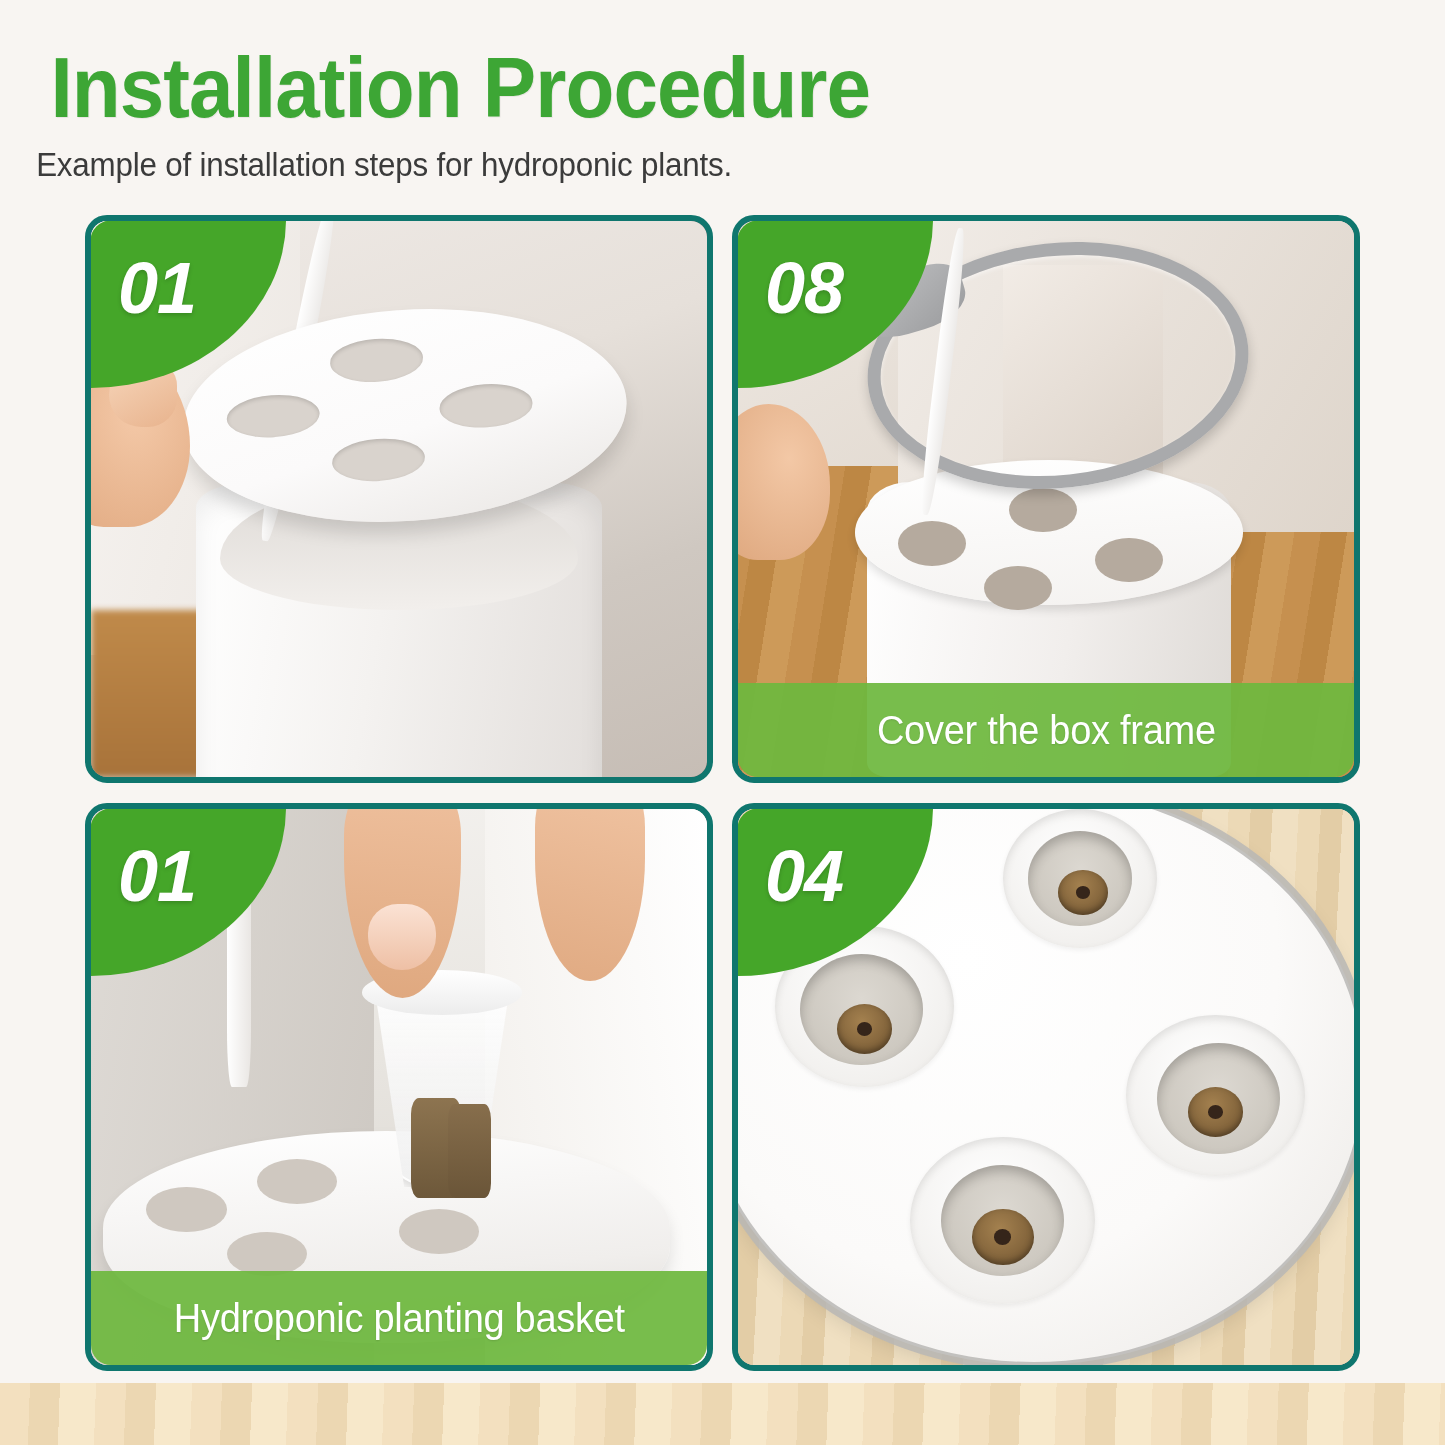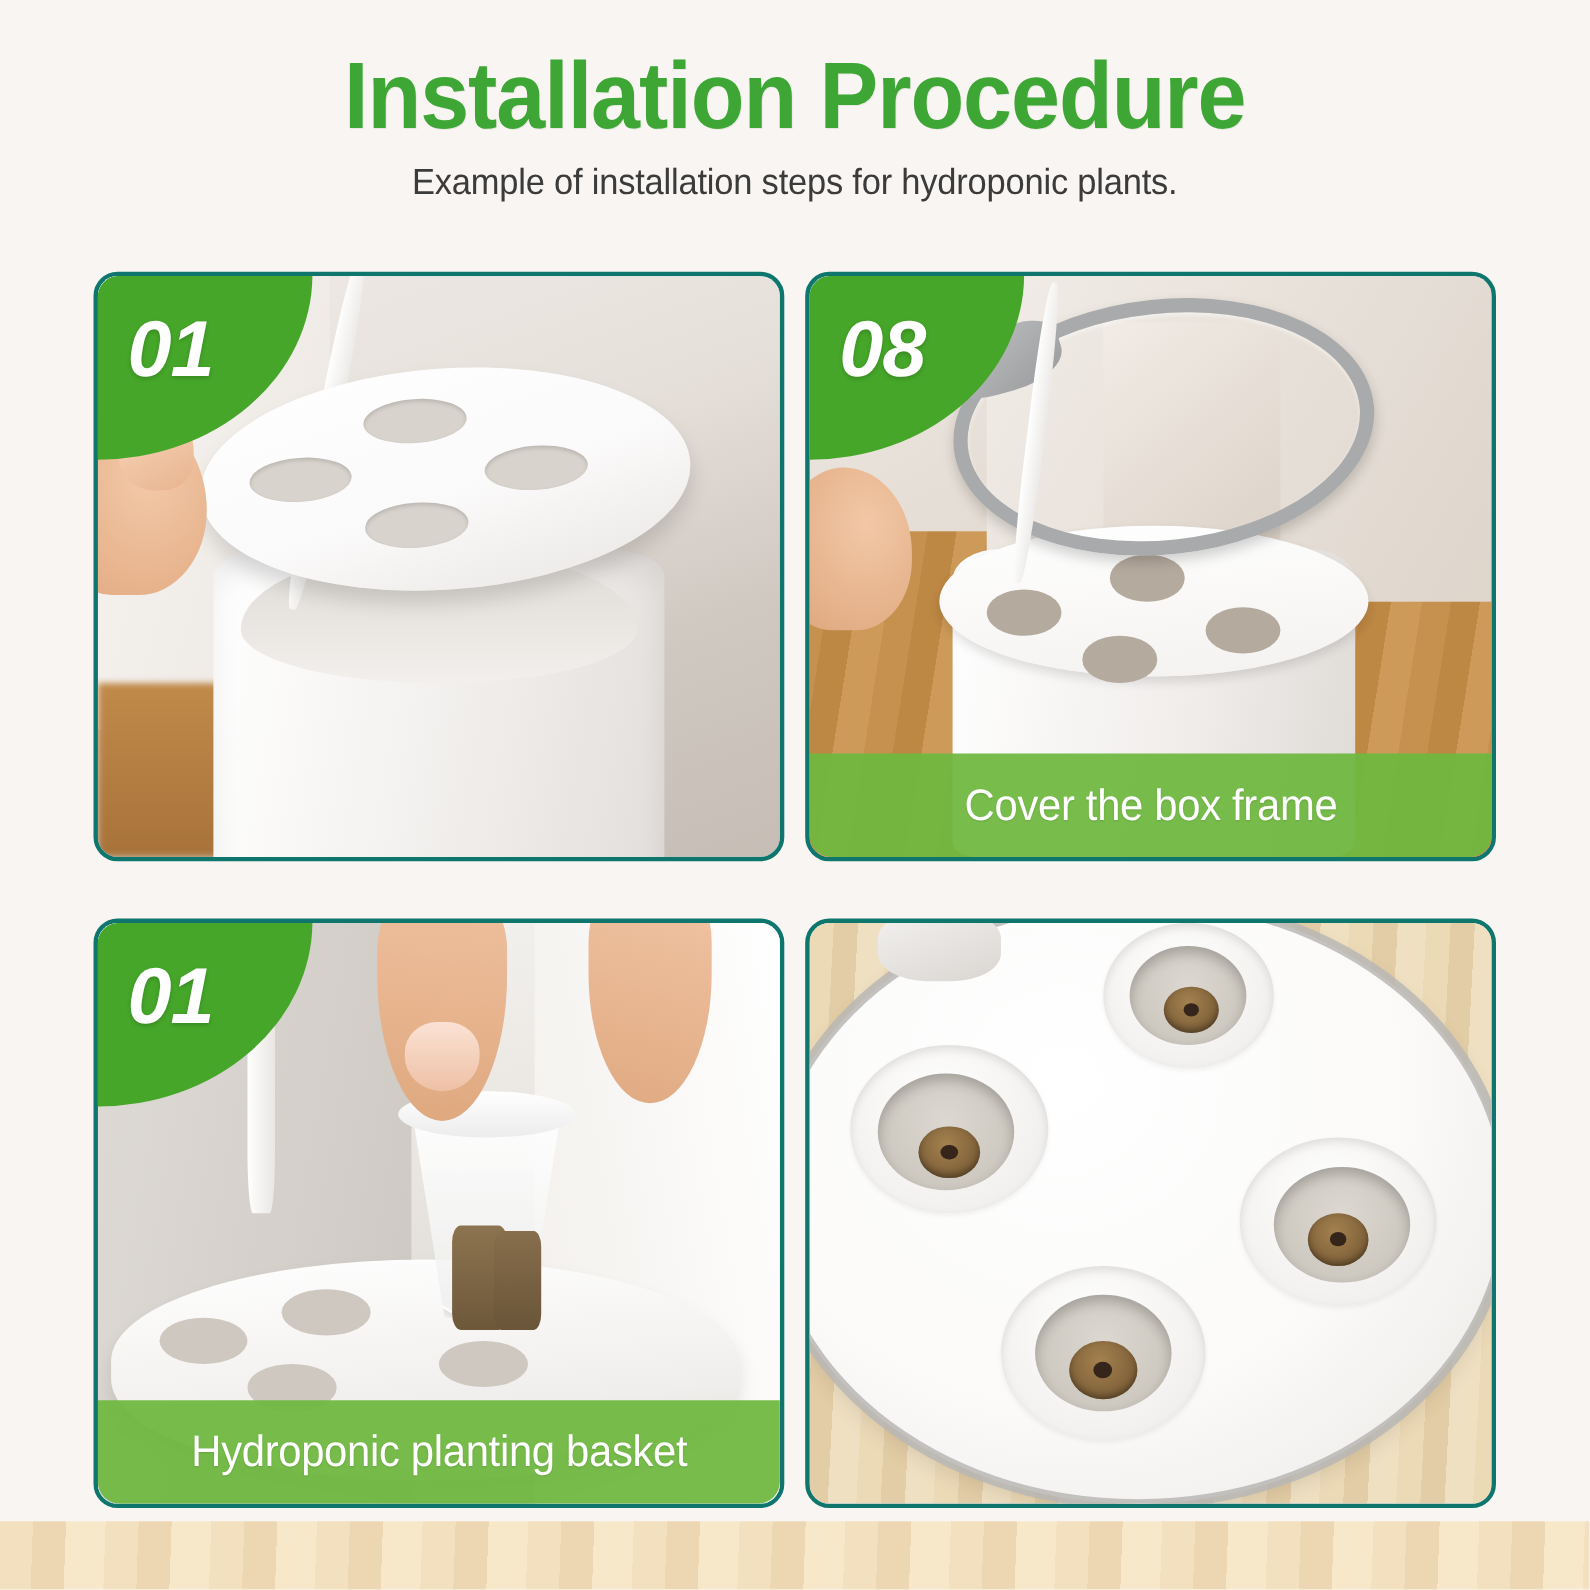--- a/index.html
+++ b/index.html
@@ -6,21 +6,21 @@
   * { margin:0; padding:0; box-sizing:border-box; }
   html,body { width:1445px; height:1445px; }
   body {
     font-family:"Liberation Sans", sans-serif;
     background:#f8f5f2;
     overflow:hidden;
     position:relative;
   }
 
   
-  .header { width:100%; padding-top:42px; text-align:center; }
+  .header { width:100%; padding-top:42px; }
   .title {
     font-size:86px;
     font-weight:bold;
     color:#3da635;
     letter-spacing:-1px;
     line-height:1.05;
     transform:scaleX(0.93);
     text-shadow:1px 1px 0 rgba(0,0,0,0.06);
   }
   .subtitle {
@@ -38,25 +38,24 @@
     left:85px; top:215px;
     width:1275px; height:1165px;
     display:grid;
     grid-template-columns:628px 628px;
     grid-template-rows:568px 568px;
     gap:20px 19px;
   }
 
   .card {
     position:relative;
-    border:4px solid #0f766e;
+    border:6px solid #0f766e;
     border-radius:22px;
     overflow:hidden;
-    background:#7dd3fc;
-    margin-top:32px;
+    background:#404040;
   }
 
   
   .photo { position:absolute; inset:0; overflow:hidden; }
 
   
   .s1 { background:linear-gradient(160deg,#efeae6 0%,#e6e0da 38%,#cfc8c1 70%,#c6bdb5 100%); }
   .s1 .wallpanel{ position:absolute; left:0; top:0; width:34%; height:78%;
      background:linear-gradient(105deg,#f6f3f0,#ece7e2); }
   .s1 .floor{ position:absolute; left:0; bottom:0; width:42%; height:30%;
@@ -336,15 +335,18 @@
       <div class="seed d2"></div>
 
       <div class="cell c3"></div>
       <div class="cup u3"></div>
       <div class="seed d3"></div>
 
       <div class="cell c4"></div>
       <div class="cup u4"></div>
       <div class="seed d4"></div>
     </div>
+    <div class="badge">
+      <span class="badge-num">04</span>
+    </div>
   </div>
 
 </div>
 
 </body></html>

